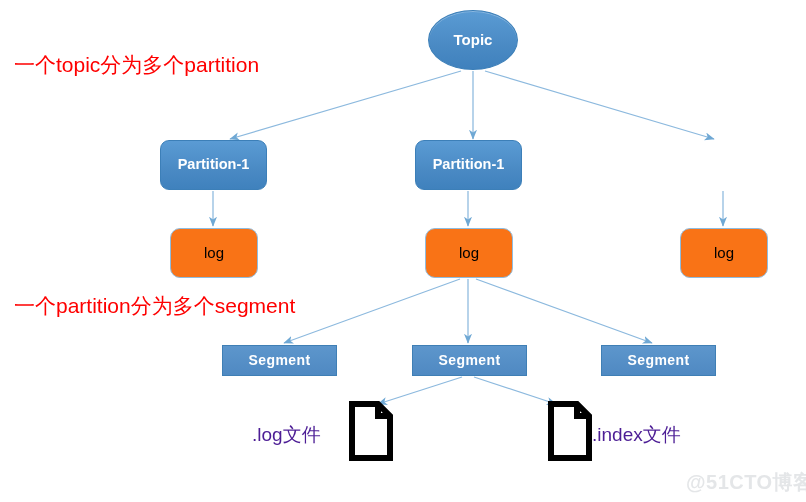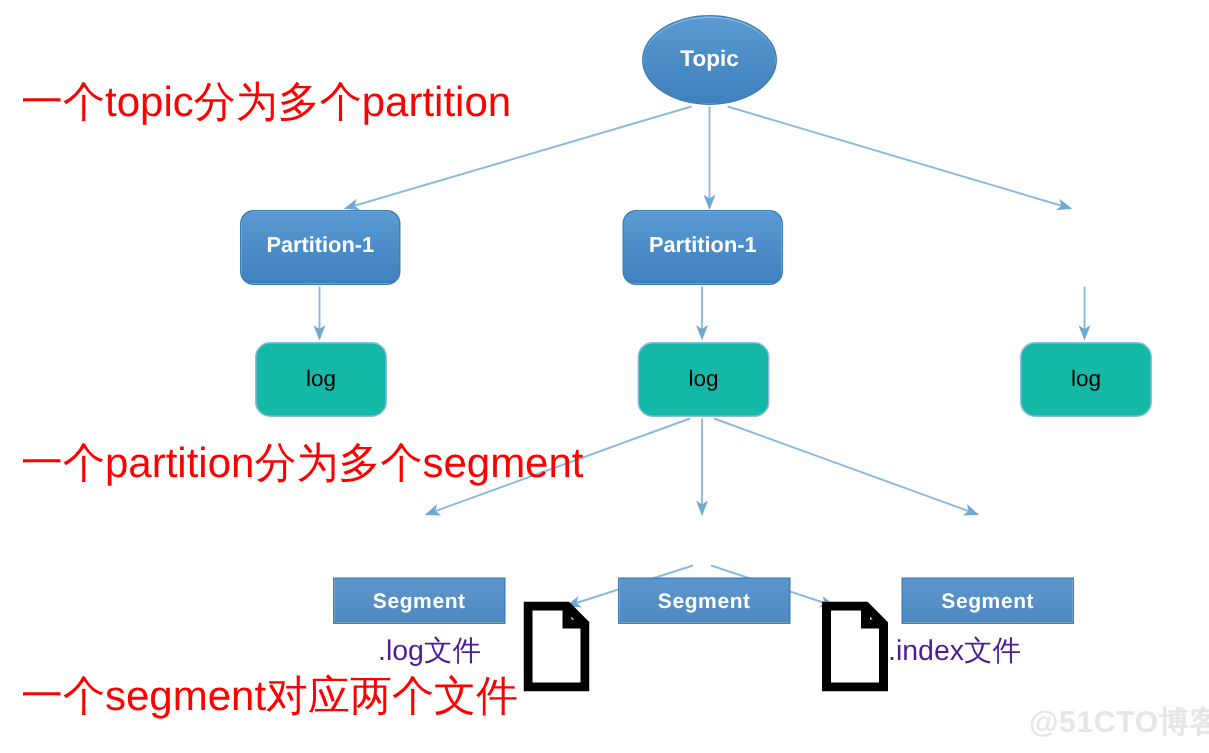--- a/index.html
+++ b/index.html
@@ -51,45 +51,44 @@
   .partition-node {
     background: linear-gradient(180deg,#5a9bd4 0%,#4a8ac4 60%,#3f81bd 100%);
     border: 1px solid #3c7fb8;
     border-radius: 9px;
     color: #ffffff;
     font-size: 14.5px;
     font-weight: 700;
   }
 
   .log-node {
-    background: #14b8a6;
+    background: #f97316;
     border: 1.4px solid #8fbcdf;
     border-radius: 10px;
     color: #000000;
     font-size: 15px;
     font-weight: 400;
   }
 
   .segment-node {
     background: #538ec4;
     background: linear-gradient(180deg,#5d96cc 0%,#4f89c2 100%);
     border: 1px solid #3f7fb5;
     border-radius: 0;
     color: #ffffff;
     font-size: 14px;
     font-weight: 700;
     letter-spacing: .4px;
-    margin-top: 40px;
   }
 
   
   .annotation {
     position: absolute;
     color: #fe0000;
-    font-size: 28px;
+    font-size: 21px;
     font-weight: 400;
     white-space: nowrap;
     line-height: 1;
   }
 
   
   .file-icon {
     position: absolute;
   }
   .file-label {
@@ -182,17 +181,16 @@
       <path d="M3,3 L29,3 L41,15 L41,57 L3,57 Z" fill="#ffffff" stroke="#000000" stroke-width="6" stroke-linejoin="miter"></path>
       <path d="M29,3 L29,15 L41,15" fill="none" stroke="#000000" stroke-width="6" stroke-linejoin="miter"></path>
     </svg>
   </div>
 
   <div class="file-label" style="left:252px; top:425px;">.log文件</div>
   <div class="file-label" style="left:592px; top:425px;">.index文件</div>
 
   <div class="annotation" style="left:14px; top:54px;">一个topic分为多个partition</div>
   <div class="annotation" style="left:14px; top:295px;">一个partition分为多个segment</div>
-  <div class="annotation" style="left:14px; top:450px;">一个segment对应两个文件</div>
 
   <div class="watermark" style="left:686px; top:472px;">@51CTO博客</div>
 
 </div>
 
 </body></html>

